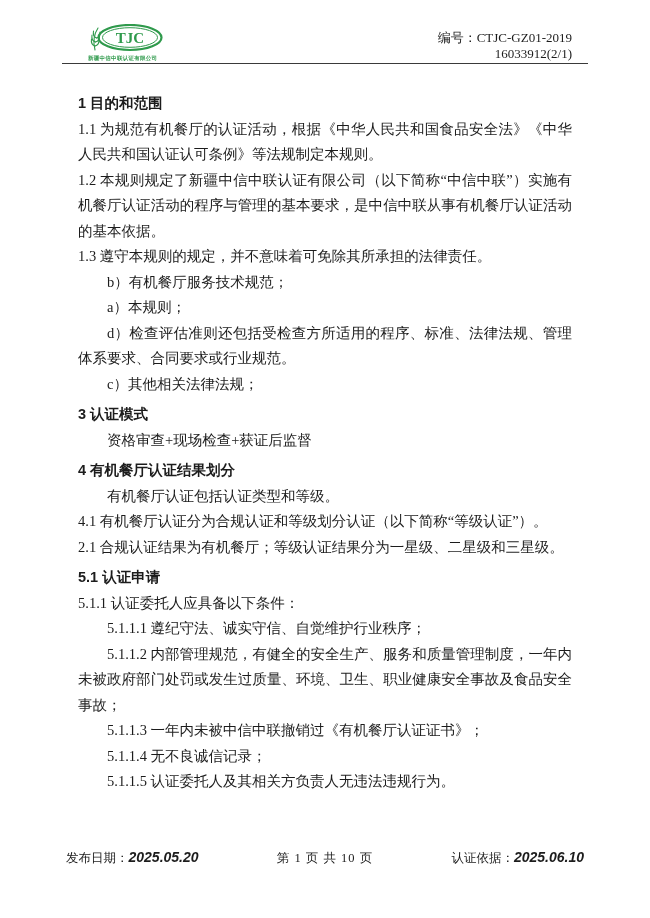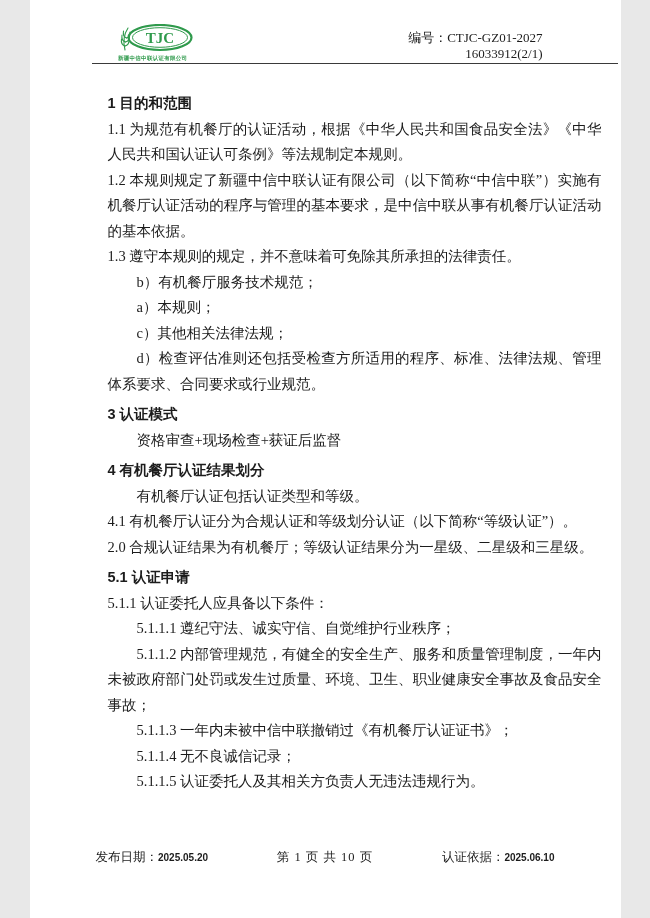--- a/index.html
+++ b/index.html
@@ -1,21 +1,21 @@
 <!DOCTYPE html>
 <html><head>
 <meta charset="utf-8">
 <style>
   * { margin: 0; padding: 0; box-sizing: border-box; }
   html, body { background: #e8e8e8; }
   body { font-family: "Liberation Serif", "DejaVu Serif", serif; }
 
   .page {
     position: relative;
-    width: 591px;
+    width: 650px;
     height: 918px;
     margin: 0 auto;
     background: #ffffff;
     color: #1c1c1c;
     overflow: hidden;
   }
 
   
   .header { position: absolute; top: 0; left: 0; right: 0; height: 66px; }
 
@@ -83,21 +83,22 @@
     right: 66px;
     display: flex;
     justify-content: space-between;
     align-items: baseline;
     font-size: 12.5px;
     color: #1c1c1c;
   }
   .footer .date {
     font-family: "Liberation Sans", "DejaVu Sans", sans-serif;
     font-weight: bold;
-    font-size: 10px;
+    font-size: 14px;
+    font-style: italic;
   }
   .footer .page-info { letter-spacing: 1px; text-align: right; }
 </style>
 </head>
 <body>
 
 <div class="page">
 
   <div class="header">
 
@@ -116,42 +117,42 @@
 
         <ellipse cx="42" cy="13.5" rx="31.5" ry="12.5" fill="none" stroke="#2f9a4c" stroke-width="2.2"></ellipse>
         <ellipse cx="42" cy="13.5" rx="27.5" ry="9.8" fill="none" stroke="#2f9a4c" stroke-width="1"></ellipse>
 
         <text x="42" y="19" text-anchor="middle" font-family="Liberation Serif, serif" font-weight="bold" font-size="15" fill="#2f9a4c">TJC</text>
       </svg>
       <span class="logo-company">新疆中信中联认证有限公司</span>
     </div>
 
     <div class="doc-meta">
-      <div class="row"><span>编号：</span><span>CTJC-GZ01-2027</span></div>
+      <div class="row"><span>编号：</span><span>CTJC-GZ01-2019</span></div>
       <div class="row">16033912(2/1)</div>
     </div>
 
     <div class="header-rule"></div>
   </div>
 
   <div class="content">
     <p class="blk heading">1 目的和范围</p>
     <p class="blk para">1.1 为规范有机餐厅的认证活动，根据《中华人民共和国食品安全法》《中华人民共和国认证认可条例》等法规制定本规则。</p>
     <p class="blk para">1.2 本规则规定了新疆中信中联认证有限公司（以下简称“中信中联”）实施有机餐厅认证活动的程序与管理的基本要求，是中信中联从事有机餐厅认证活动的基本依据。</p>
     <p class="blk para">1.3 遵守本规则的规定，并不意味着可免除其所承担的法律责任。</p>
     <p class="blk indent">b）有机餐厅服务技术规范；</p>
     <p class="blk indent">a）本规则；</p>
+    <p class="blk indent">d）检查评估准则还包括受检查方所适用的程序、标准、法律法规、管理体系要求、合同要求或行业规范。</p>
     <p class="blk indent">c）其他相关法律法规；</p>
-    <p class="blk indent">d）检查评估准则还包括受检查方所适用的程序、标准、法律法规、管理体系要求、合同要求或行业规范。</p>
     <p class="blk heading">3 认证模式</p>
     <p class="blk indent">资格审查+现场检查+获证后监督</p>
     <p class="blk heading">4 有机餐厅认证结果划分</p>
     <p class="blk indent">有机餐厅认证包括认证类型和等级。</p>
     <p class="blk para">4.1 有机餐厅认证分为合规认证和等级划分认证（以下简称“等级认证”）。</p>
-    <p class="blk para">2.0 合规认证结果为有机餐厅；等级认证结果分为一星级、二星级和三星级。</p>
+    <p class="blk para">2.1 合规认证结果为有机餐厅；等级认证结果分为一星级、二星级和三星级。</p>
     <p class="blk heading">5.1 认证申请</p>
     <p class="blk para">5.1.1 认证委托人应具备以下条件：</p>
     <p class="blk indent">5.1.1.1 遵纪守法、诚实守信、自觉维护行业秩序；</p>
     <p class="blk indent">5.1.1.2 内部管理规范，有健全的安全生产、服务和质量管理制度，一年内未被政府部门处罚或发生过质量、环境、卫生、职业健康安全事故及食品安全事故；</p>
     <p class="blk indent">5.1.1.3 一年内未被中信中联撤销过《有机餐厅认证证书》；</p>
     <p class="blk indent">5.1.1.4 无不良诚信记录；</p>
     <p class="blk indent">5.1.1.5 认证委托人及其相关方负责人无违法违规行为。</p>
   </div>
 
   <div class="footer">

